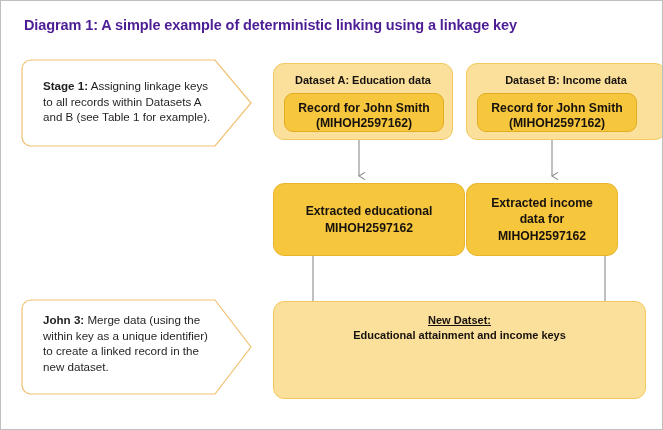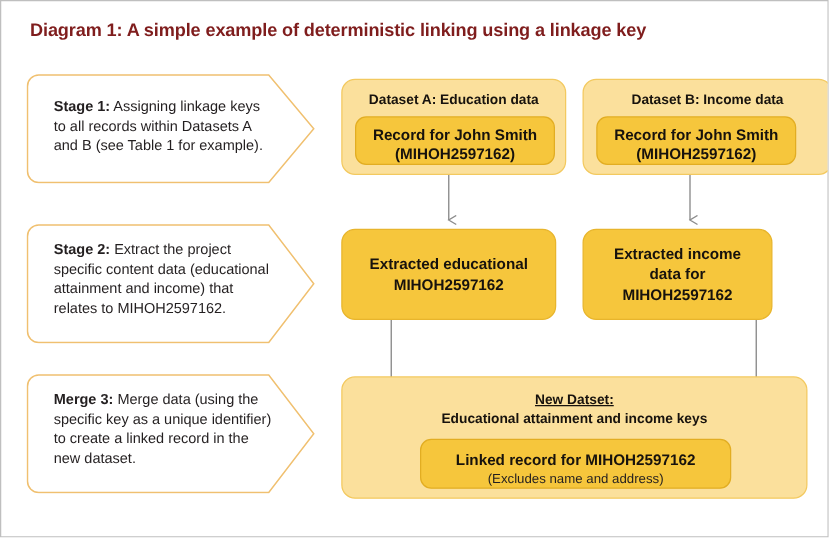--- a/index.html
+++ b/index.html
@@ -19,21 +19,21 @@
     box-sizing: border-box;
     overflow: hidden;
   }
   #title {
     position: absolute;
     left: 23px;
     top: 16px;
     width: 620px;
     font-size: 14.5px;
     font-weight: bold;
-    color: #7f1d1d;
+    color: #4c1d95;
     letter-spacing: -0.1px;
     white-space: nowrap;
   }
 
   
   #connectors {
     position: absolute;
     left: 0; top: 0;
     width: 663px; height: 430px;
     pointer-events: none;
@@ -151,63 +151,53 @@
     <path d="M604,255 L604,367 L583,367" fill="none" stroke="#8C8C8C" stroke-width="1.1" marker-end="url(#arrowLeft)"></path>
   </svg>
 
   <div class="stage" style="top:58px; height:88px;padding-left:11px;">
     <svg width="232" height="88">
       <path d="M10,1 L194,1 L230,44 L194,87 L10,87 A9,9 0 0 1 1,78 L1,10 A9,9 0 0 1 10,1 Z" fill="#ffffff" stroke="#F0C070" stroke-width="1.2"></path>
     </svg>
     <div class="stage-text" style="top:19px;"><span class="stage-label">Stage 1:</span><span> Assigning linkage keys to all records within Datasets A and B (see Table 1 for example).</span></div>
   </div>
 
-  <div class="stage" style="top:178px; height:96px;">
-    <svg width="232" height="96">
-      <path d="M10,1 L194,1 L230,48 L194,95 L10,95 A9,9 0 0 1 1,86 L1,10 A9,9 0 0 1 10,1 Z" fill="#ffffff" stroke="#F0C070" stroke-width="1.2"></path>
-    </svg>
-    <div class="stage-text" style="top:13px;"><span class="stage-label">Stage 2:</span><span> Extract the project specific content data (educational attainment and income) that relates to MIHOH2597162.</span></div>
-  </div>
 
   <div class="stage" style="top:298px; height:96px;">
     <svg width="232" height="96">
       <path d="M10,1 L194,1 L230,48 L194,95 L10,95 A9,9 0 0 1 1,86 L1,10 A9,9 0 0 1 10,1 Z" fill="#ffffff" stroke="#F0C070" stroke-width="1.2"></path>
     </svg>
-    <div class="stage-text" style="top:13px;"><span class="stage-label">Merge 3:</span><span> Merge data (using the specific key as a unique identifier) to create a linked record in the new dataset.</span></div>
+    <div class="stage-text" style="top:13px;"><span class="stage-label">John 3:</span><span> Merge data (using the within key as a unique identifier) to create a linked record in the new dataset.</span></div>
   </div>
 
   <div class="box box-outer" style="left:272px; top:62px; width:180px; height:77px;">
     <div class="box-title" style="margin-top:9px;">Dataset A: Education data</div>
     <div class="record" style="left:10px; top:29px; width:160px; height:39px;">
       <div class="record-line">Record for John Smith</div>
       <div class="record-line">(MIHOH2597162)</div>
     </div>
   </div>
 
   <div class="box box-outer" style="left:465px; top:62px; width:200px; height:77px;">
     <div class="box-title" style="margin-top:9px;">Dataset B: Income data</div>
     <div class="record" style="left:10px; top:29px; width:160px; height:39px;">
       <div class="record-line">Record for John Smith</div>
       <div class="record-line">(MIHOH2597162)</div>
     </div>
   </div>
 
-  <div class="box box-solid" style="left:272px; top:182px; width:172px; height:73px;">
+  <div class="box box-solid" style="left:272px; top:182px; width:192px; height:73px;">
     <div class="mid-text">Extracted educational</div>
     <div class="mid-text">MIHOH2597162</div>
   </div>
 
   <div class="box box-solid" style="left:465px; top:182px; width:152px; height:73px;">
     <div class="mid-text">Extracted income</div>
     <div class="mid-text">data for</div>
     <div class="mid-text">MIHOH2597162</div>
   </div>
 
   <div class="box box-outer" style="left:272px; top:300px; width:373px; height:98px;">
     <div class="box-title" style="margin-top:11px;text-decoration:underline;">New Datset:</div>
     <div class="box-title">Educational attainment and income keys</div>
-    <div class="record" style="left:62px; top:49px; width:249px; height:40px;">
-      <div class="record-line">Linked record for MIHOH2597162</div>
-      <div class="record-sub">(Excludes name and address)</div>
-    </div>
   </div>
 
 </div>
 
 </body></html>

